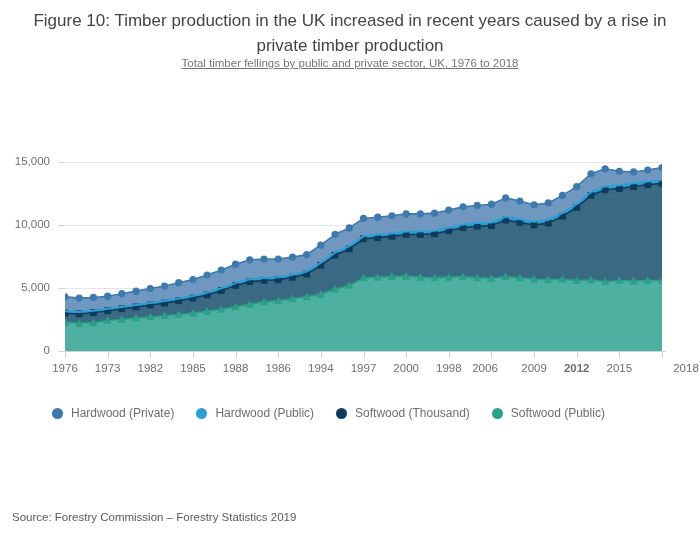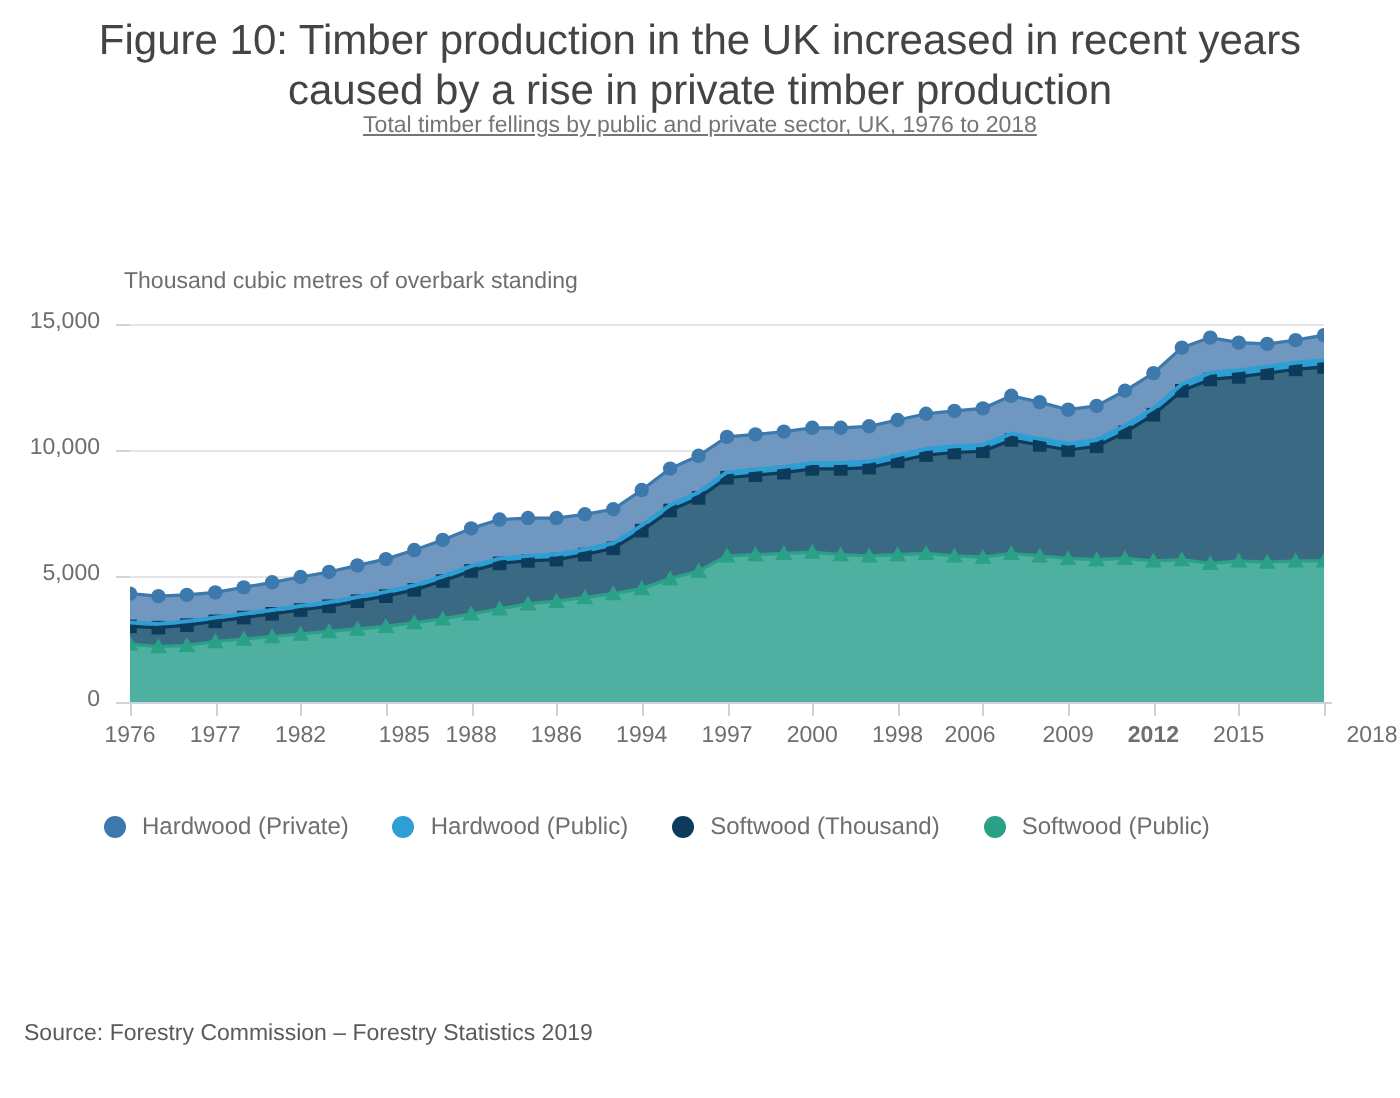--- a/index.html
+++ b/index.html
@@ -6,21 +6,21 @@
   body{
     width:700px;height:549px;background:#ffffff;
     font-family:"Liberation Sans",sans-serif;
     color:#4c4c4c;overflow:hidden;position:relative;
   }
   #figure{position:relative;width:700px;height:549px;}
 
   
   .title{
     position:absolute;left:0;top:8px;width:700px;
-    text-align:center;font-size:21px;line-height:25px;
+    text-align:center;font-size:17px;line-height:25px;
     color:#444444;font-weight:400;padding:0 20px;
     box-sizing:border-box;
   }
   .subtitle{
     position:absolute;left:0;top:57px;width:700px;
     text-align:center;font-size:11.5px;color:#757575;font-weight:400;text-decoration:underline;
   }
 
   
   .ylabel{
@@ -71,21 +71,20 @@
   }
 </style>
 </head>
 <body>
 
 <div id="figure">
 
   <div class="title">Figure 10: Timber production in the UK increased in recent years caused by a rise in private timber production</div>
   <div class="subtitle">Total timber fellings by public and private sector, UK, 1976 to 2018</div>
 
-  <div class="ylabel">Thousand cubic metres of overbark standing</div>
 
   <div id="gridlayer">
       <div class="ytickline" style="top: 288px;"></div>
       <div class="ytickline" style="top: 225px;"></div>
       <div class="ytickline" style="top: 162px;"></div>
     </div>
   <div id="yticklayer">
       <div class="ytickstub" style="top: 351px; left: 58px;"></div>
       <div class="ytick" style="top: 344px; left: -4px;">0</div>
       <div class="ytickstub" style="top: 288px; left: 58px;"></div>
@@ -242,25 +241,25 @@
           <circle cx="597.00" cy="5.54" r="3.6" fill="#3d79ac"></circle>
         </g>
       </svg>
   </div>
 
   <div class="xaxisline"></div>
   <div id="xticklayer">
       <div class="xtickmark" style="left: 65px;"></div>
       <div class="xtick" style="left: 43px;">1976</div>
       <div class="xtickmark" style="left: 107.643px;"></div>
-      <div class="xtick" style="left: 85.6429px;">1977</div>
+      <div class="xtick" style="left: 85.6429px;">1973</div>
       <div class="xtickmark" style="left: 150.286px;"></div>
       <div class="xtick" style="left: 128.286px;">1982</div>
       <div class="xtickmark" style="left: 192.929px;"></div>
-      <div class="xtick" style="left: 170.929px; text-align: right;">1985</div>
+      <div class="xtick" style="left: 170.929px;">1985</div>
       <div class="xtickmark" style="left: 235.571px;"></div>
       <div class="xtick" style="left: 213.571px;">1988</div>
       <div class="xtickmark" style="left: 278.214px;"></div>
       <div class="xtick" style="left: 256.214px;">1986</div>
       <div class="xtickmark" style="left: 320.857px;"></div>
       <div class="xtick" style="left: 298.857px;">1994</div>
       <div class="xtickmark" style="left: 363.5px;"></div>
       <div class="xtick" style="left: 341.5px;">1997</div>
       <div class="xtickmark" style="left: 406.143px;"></div>
       <div class="xtick" style="left: 384.143px;">2000</div>

